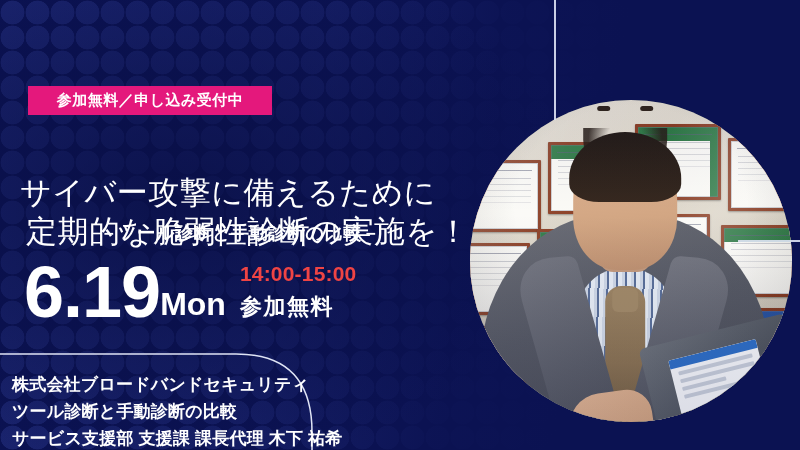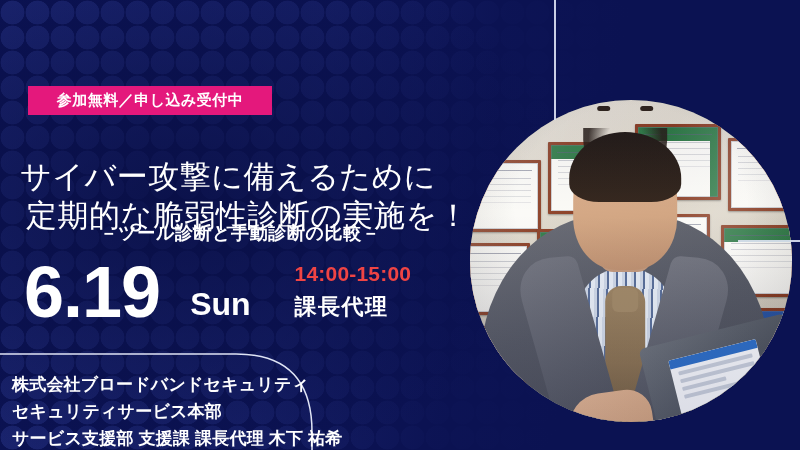--- a/index.html
+++ b/index.html
@@ -253,21 +253,21 @@
     color: #ffffff;
     font-size: 15px;
     font-weight: bold;
     letter-spacing: 0.5px;
     white-space: nowrap;
   }
 
   .title {
     position: absolute;
     left: 20px;
-    top: 136px;
+    top: 152px;
     width: 460px;
     color: #ffffff;
     font-size: 31px;
     font-weight: normal;
     line-height: 1.27;
     letter-spacing: 0.5px;
     white-space: nowrap;
   }
   .title-line { display: block; }
   .title-line.l2 { padding-left: 6px; font-family: Liberation Serif, serif; }
@@ -284,21 +284,21 @@
     letter-spacing: 0.6px;
     white-space: nowrap;
   }
 
   .datebar {
     position: absolute;
     left: 24px;
     top: 262px;
     display: flex;
     align-items: flex-end;
-    gap: 30px;
+    gap: 0;
   }
   .date-num {
     color: #ffffff;
     font-size: 72px;
     font-weight: bold;
     line-height: 0.86;
     letter-spacing: -1px;
   }
   .date-dow {
     color: #ffffff;
@@ -420,26 +420,26 @@
 
   <h1 class="title">
     <span class="title-line l1">サイバー攻撃に備えるために</span>
     <span class="title-line l2">定期的な脆弱性診断の実施を！</span>
   </h1>
 
   <div class="subtitle">－ツール診断と手動診断の比較－</div>
 
   <div class="datebar">
     <span class="date-num">6.19</span>
-    <span class="date-dow">Sun</span>
+    <span class="date-dow">Mon</span>
     <span class="time-block">
       <span class="time-text">14:00-15:00</span>
-      <span class="place-text">課長代理</span>
+      <span class="place-text">参加無料</span>
     </span>
   </div>
 
   <div class="footer">
     <span class="footer-line">株式会社ブロードバンドセキュリティ</span>
-    <span class="footer-line">セキュリティサービス本部</span>
+    <span class="footer-line">ツール診断と手動診断の比較</span>
     <span class="footer-line">サービス支援部 支援課 課長代理 木下 祐希</span>
   </div>
 
 </div>
 
 </body></html>

